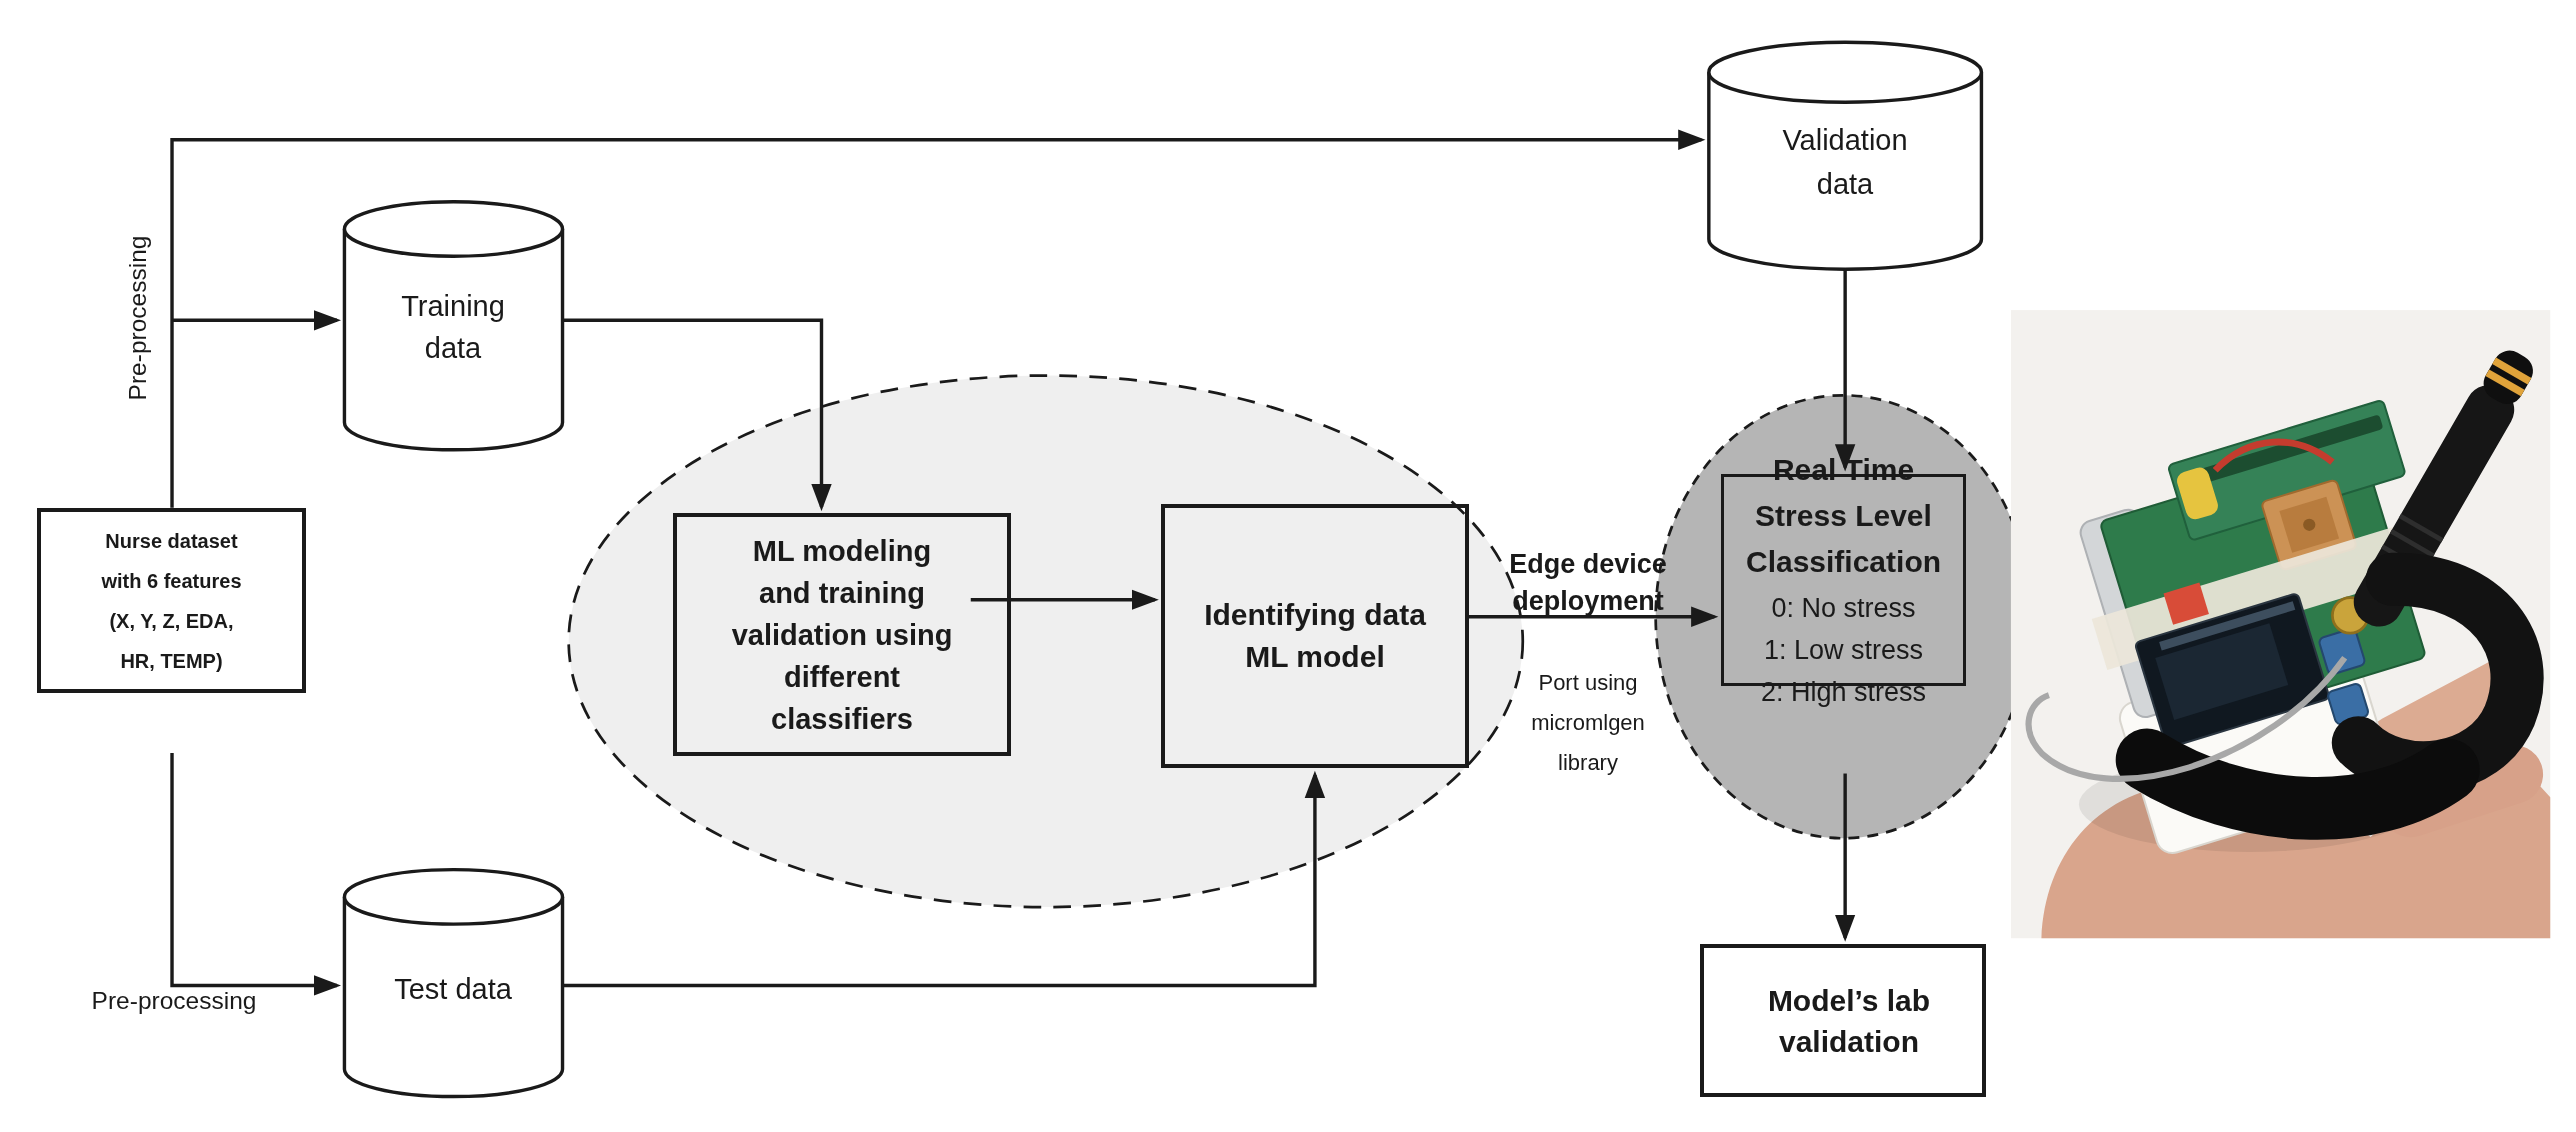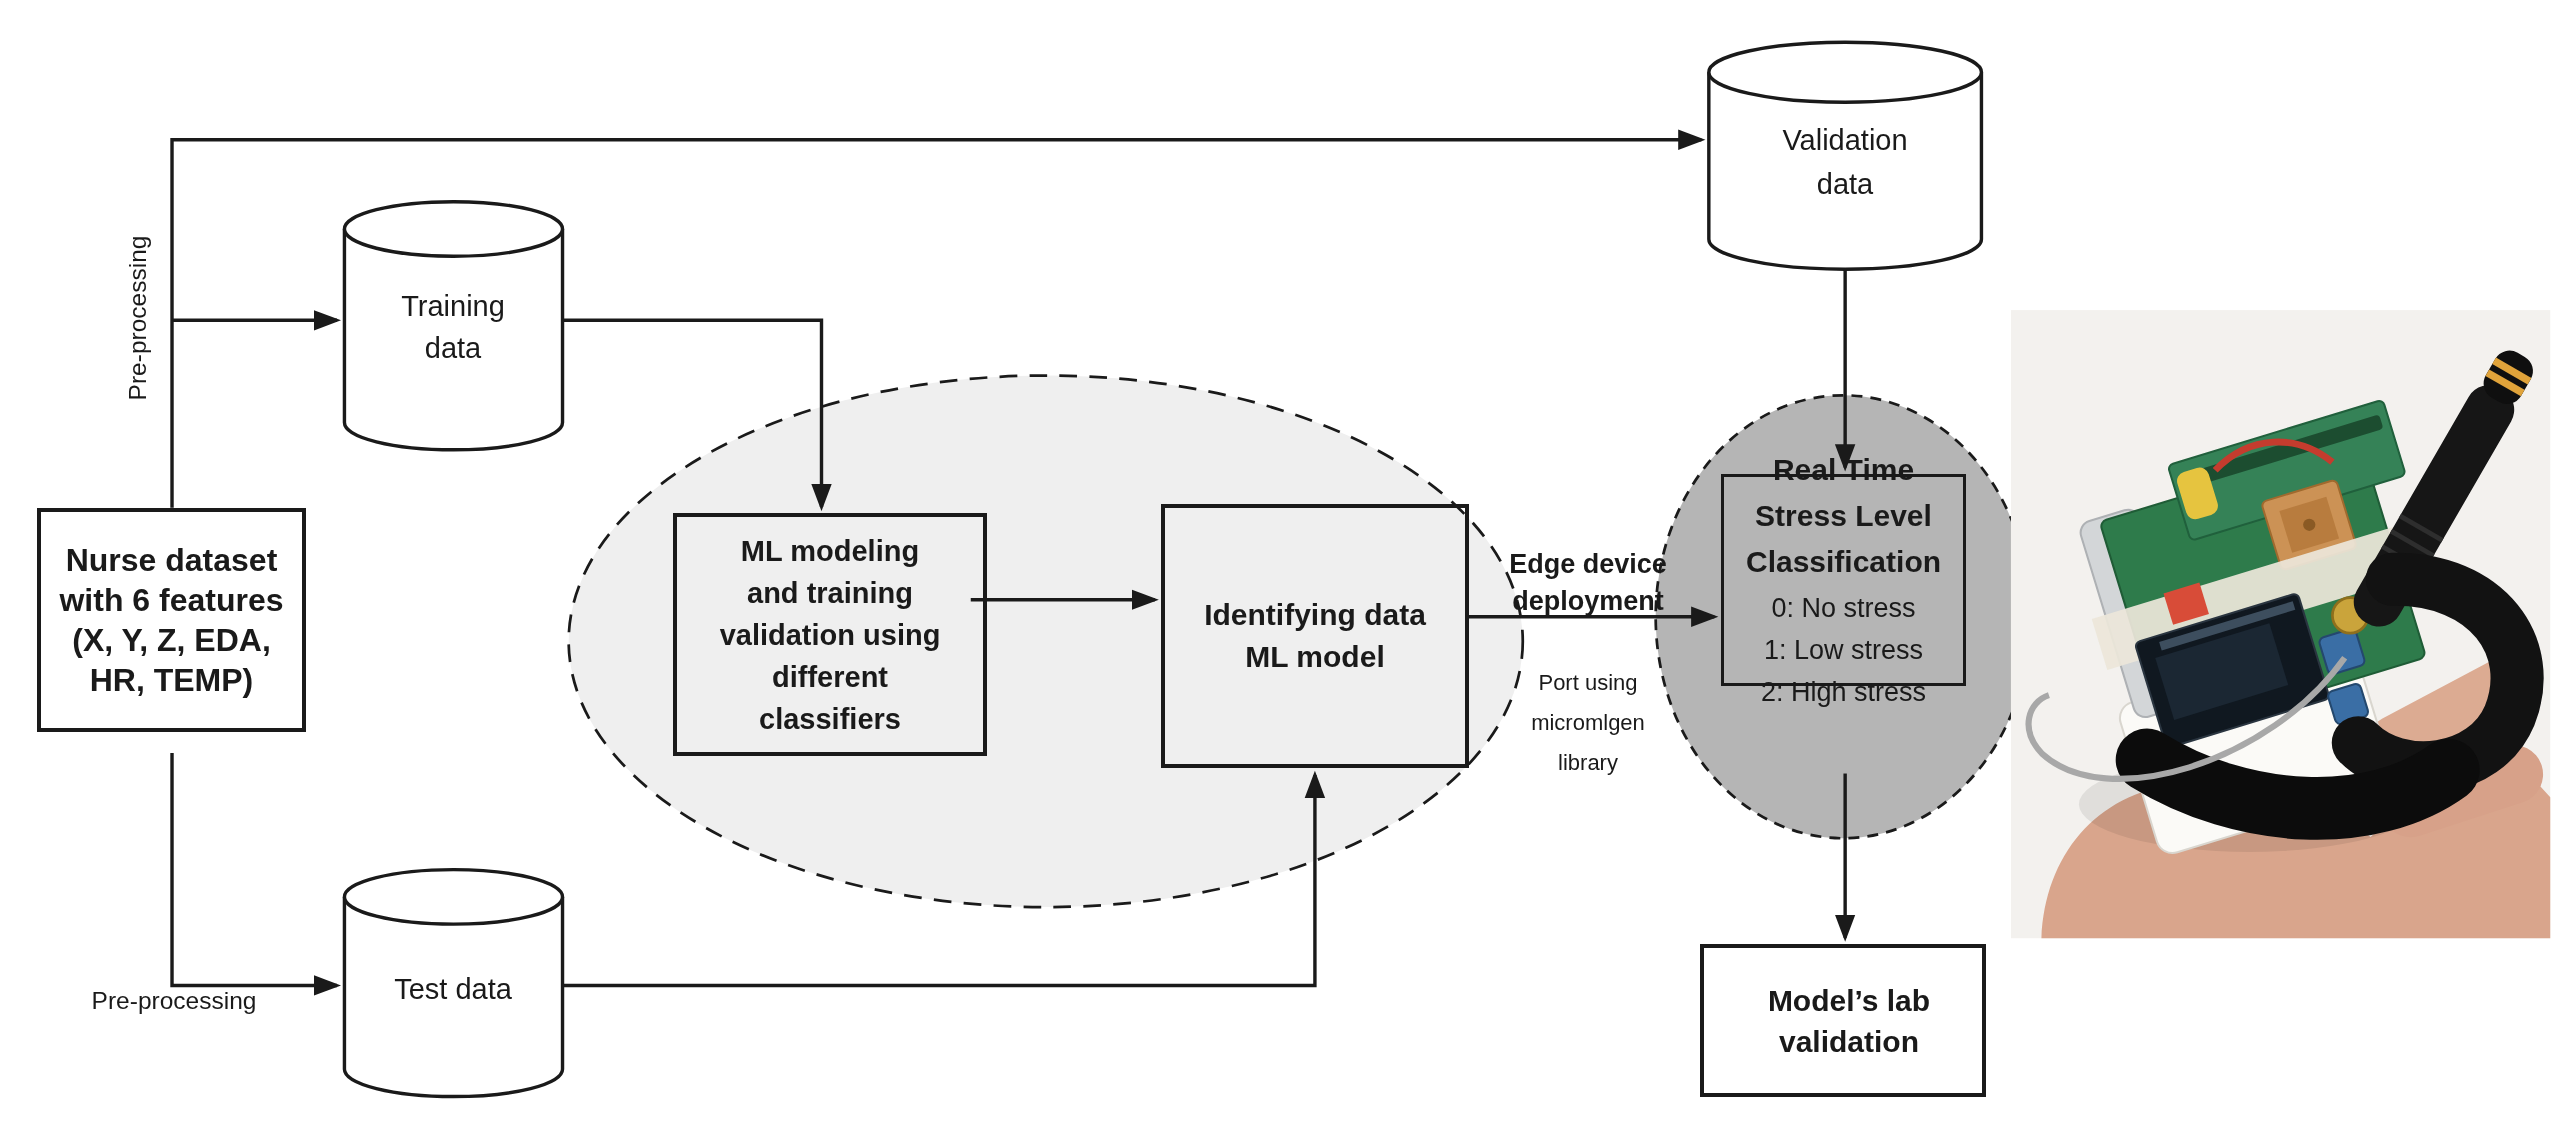--- a/index.html
+++ b/index.html
@@ -12,22 +12,22 @@
     position:absolute;box-sizing:border-box;border:4.1px solid #1a1a1a;
     display:flex;flex-direction:column;align-items:center;justify-content:center;
     text-align:center;white-space:pre-line;font-weight:bold;background:transparent;
   }
   .box.white{background:#ffffff;}
   .lbl{
     position:absolute;transform:translate(-50%,-50%);text-align:center;
     white-space:pre-line;line-height:1.35;
   }
   .lbl.rot{transform:translate(-50%,-50%) rotate(-90deg);}
-  #nurse-box{left:37px;top:508px;width:269px;height:224px;font-size:32px;line-height:40px;}
-  #ml-box{left:673px;top:513px;width:314px;height:243px;font-size:29px;line-height:42px;}
+  #nurse-box{left:37px;top:508px;width:269px;height:185px;font-size:20px;line-height:40px;}
+  #ml-box{left:673px;top:513px;width:338px;height:243px;font-size:29px;line-height:42px;}
   #identify-box{left:1161px;top:504px;width:308px;height:264px;font-size:30px;line-height:42px;}
   #classification-box{left:1721px;top:474px;width:245px;height:212px;background:#b5b5b5;border-width:3.4px;}
   #classification-title{font-size:30px;line-height:46px;font-weight:bold;white-space:pre-line;}
   #classification-levels{font-size:27px;line-height:42px;font-weight:normal;white-space:pre-line;margin-top:2.7px;}
   #model-box{left:1700px;top:944px;width:286px;height:153px;font-size:30px;line-height:41px;padding-left:12px;}
   #training-label{left:453px;top:327px;font-size:29px;line-height:42px;}
   #test-label{left:453px;top:990px;font-size:29px;}
   #validation-label{left:1845px;top:162px;font-size:29px;line-height:44px;}
   #preproc-top{left:138px;top:318px;font-size:24.5px;}
   #preproc-bottom{left:174px;top:1001px;font-size:24.5px;}

